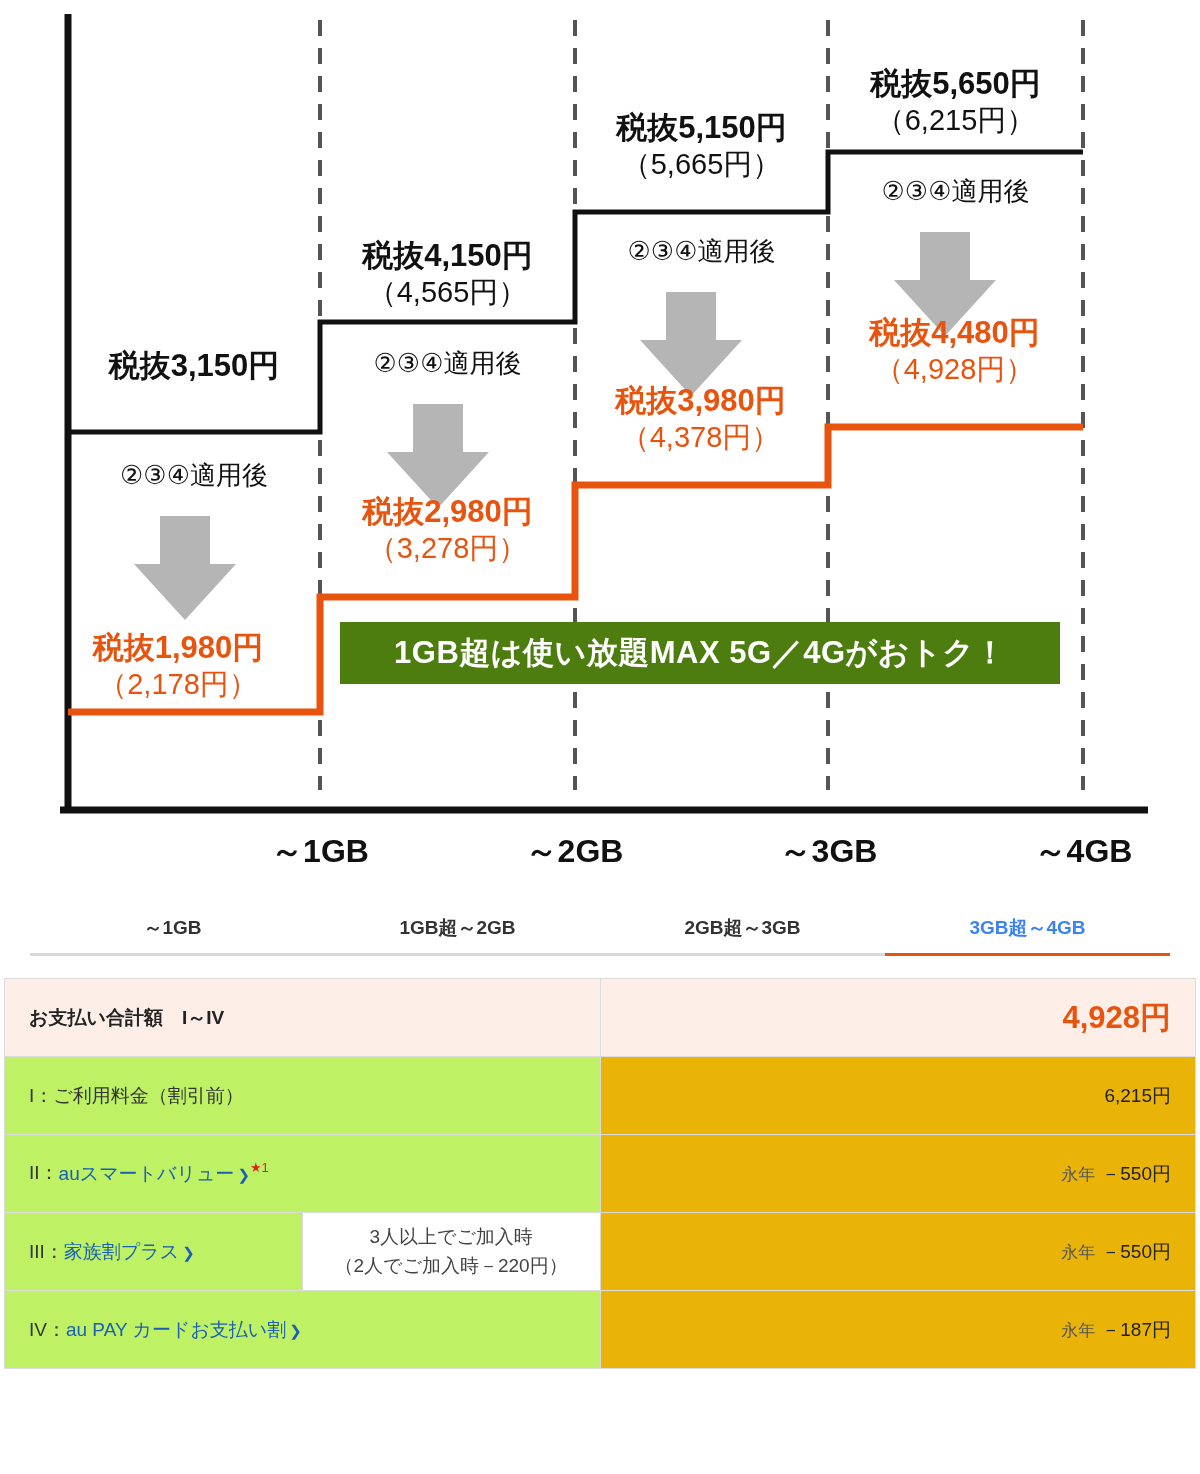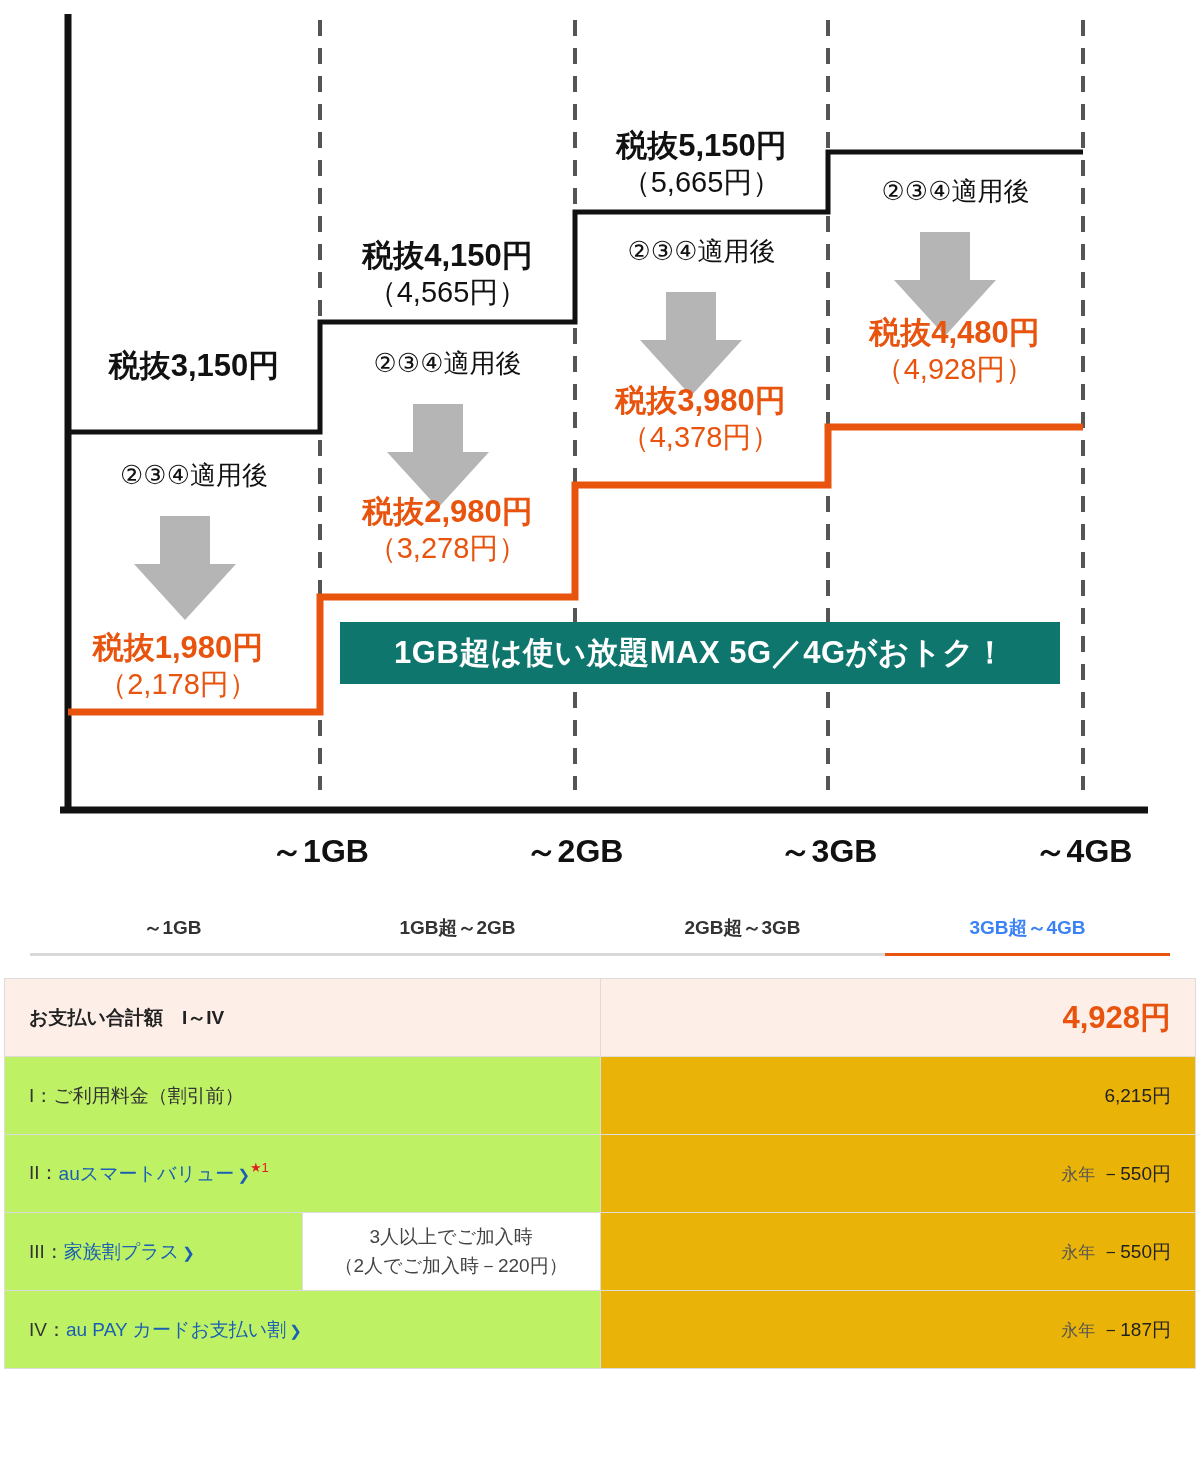--- a/index.html
+++ b/index.html
@@ -33,21 +33,21 @@
     text-align: center;
   }
 
   .axis-lbl {
     position: absolute; font-size: 32px; font-weight: bold; color: #111;
     text-align: center; white-space: nowrap;
   }
 
   .banner {
     position: absolute;
-    background: #0f766e;
+    background: #4d7c0f;
     color: #fff;
     font-size: 31px;
     font-weight: bold;
     display: flex; align-items: center; justify-content: center;
     white-space: nowrap;
     letter-spacing: 0.5px;
   }
 
   
   .table-area { position: absolute; left: 0; top: 905px; width: 1200px; }
@@ -132,30 +132,34 @@
     <div class="lbl black-lbl" style="left:320px; top:238px; width:255px;">
       <div class="l1">税抜4,150円</div>
       <div class="l2">（4,565円）</div>
     </div>
     <div class="apply-lbl" style="left:320px; top:346px; width:255px;">②③④適用後</div>
     <div class="lbl orange-lbl" style="left:315px; top:494px; width:265px;">
       <div class="l1">税抜2,980円</div>
       <div class="l2">（3,278円）</div>
     </div>
 
-    <div class="lbl black-lbl" style="left:574px; top:128px; width:255px;">
+    <div class="lbl black-lbl" style="left:574px; top:110px; width:255px;">
       <div class="l1">税抜5,150円</div>
       <div class="l2">（5,665円）</div>
     </div>
     <div class="apply-lbl" style="left:574px; top:234px; width:255px;">②③④適用後</div>
     <div class="lbl orange-lbl" style="left:568px; top:383px; width:265px;">
       <div class="l1">税抜3,980円</div>
       <div class="l2">（4,378円）</div>
     </div>
 
+    <div class="lbl black-lbl" style="left:828px; top:66px; width:255px;">
+      <div class="l1">税抜5,650円</div>
+      <div class="l2">（6,215円）</div>
+    </div>
     <div class="apply-lbl" style="left:828px; top:174px; width:255px;">②③④適用後</div>
     <div class="lbl orange-lbl" style="left:822px; top:315px; width:265px;">
       <div class="l1">税抜4,480円</div>
       <div class="l2">（4,928円）</div>
     </div>
 
     <div class="banner" style="left:340px; top:622px; width:720px; height:62px;">1GB超は使い放題MAX 5G／4Gがおトク！</div>
 
     <div class="axis-lbl" style="left:194px; top:830px; width:252px;">～1GB</div>
     <div class="axis-lbl" style="left:447px; top:830px; width:255px;">～2GB</div>

